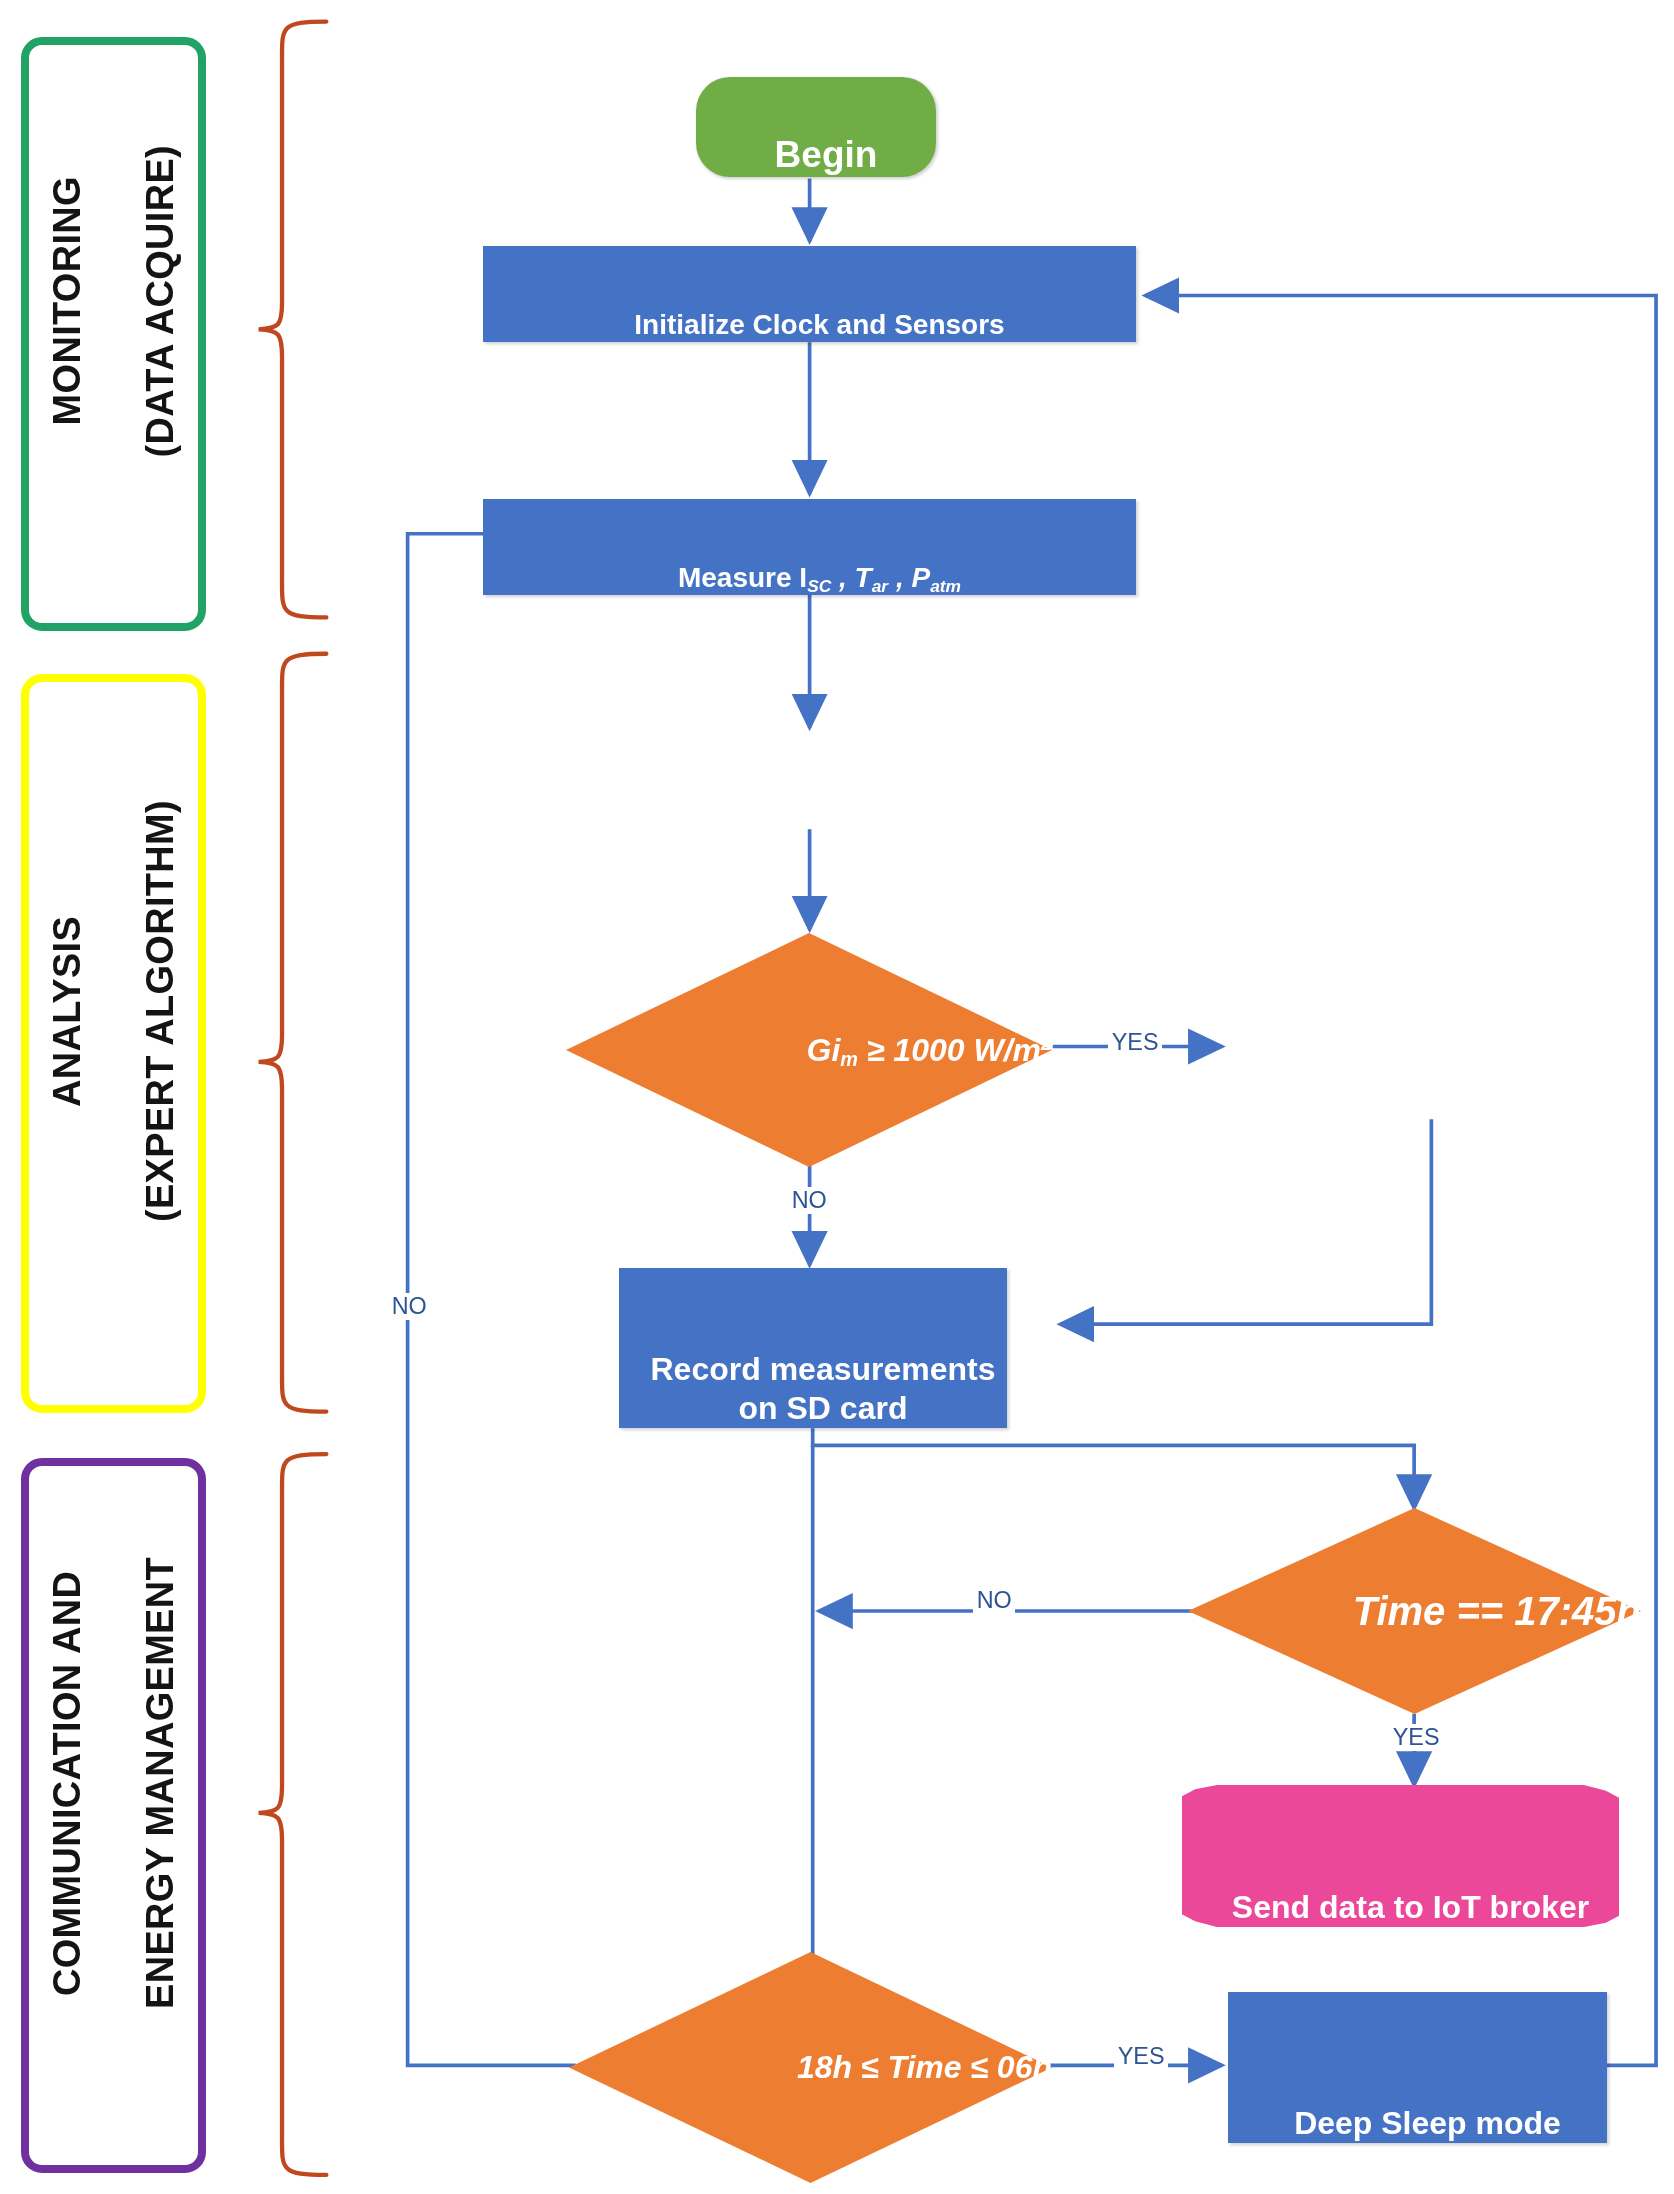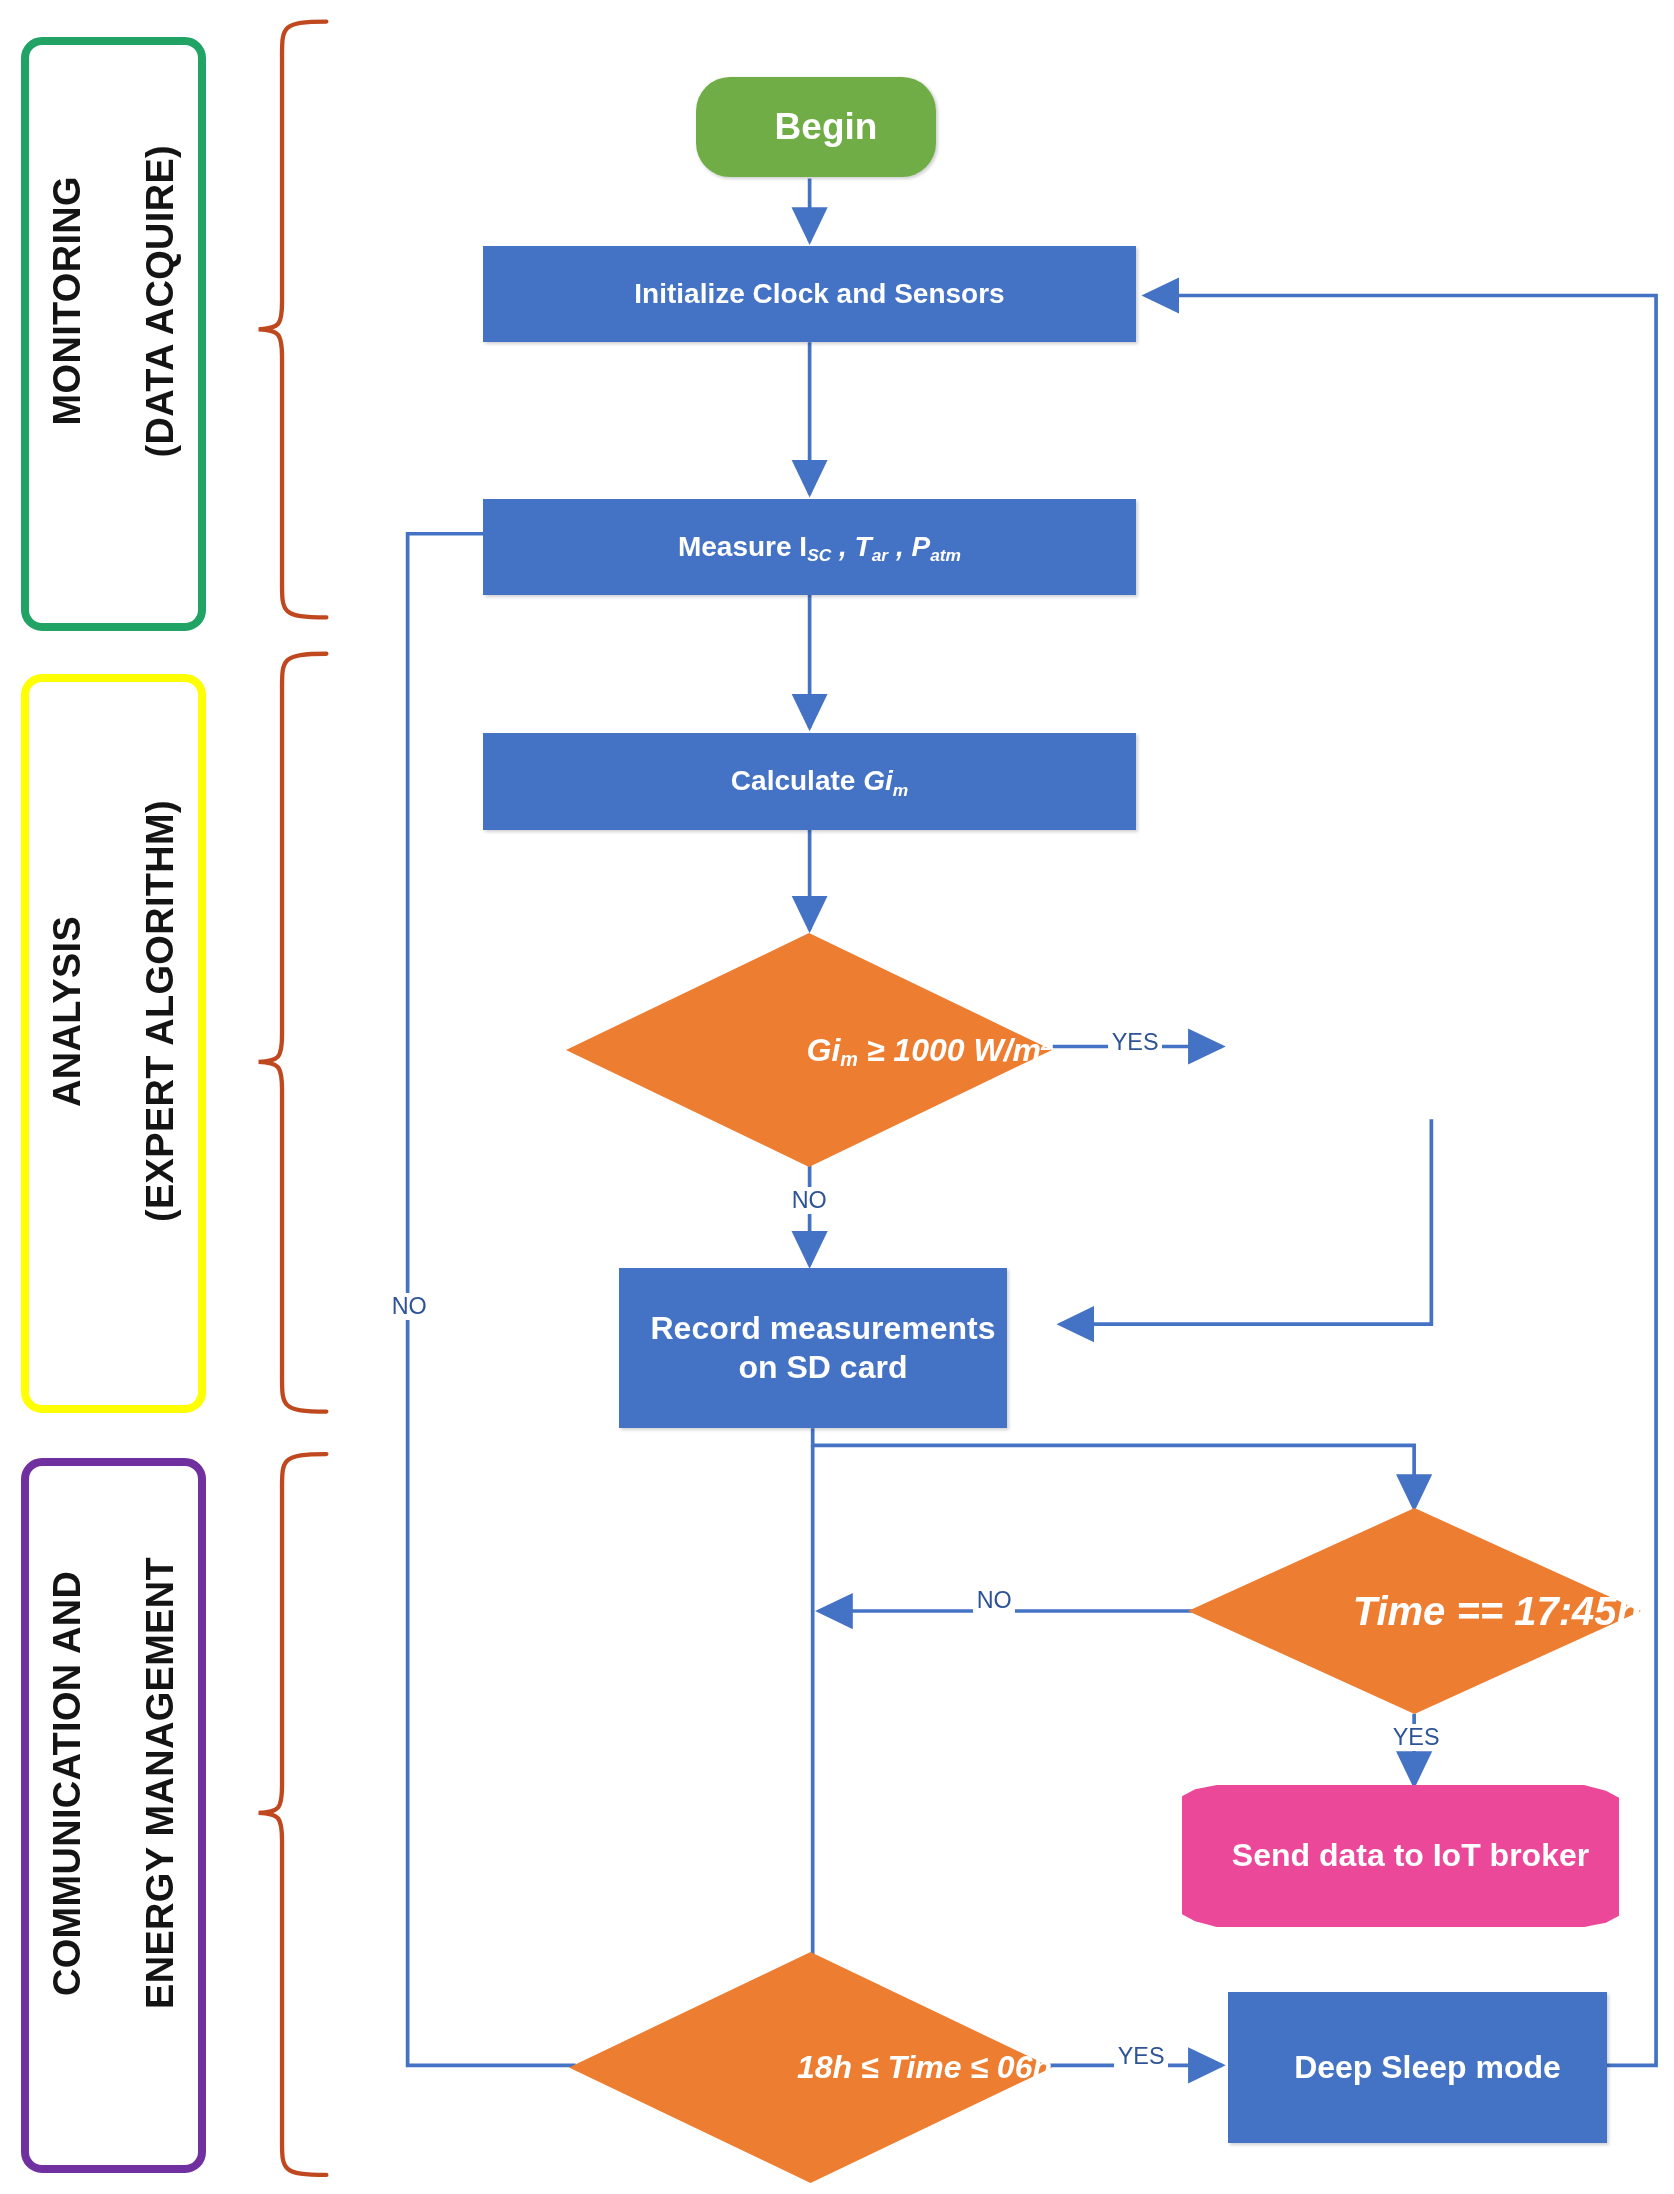--- a/index.html
+++ b/index.html
@@ -24,21 +24,21 @@
     line-height:1.22;
     letter-spacing:0.3px;
     white-space:pre;
   }
   .cat-line2{font-weight:bold;}
 
   
   .node{
     position:absolute;
     box-sizing:border-box;
-    display:flex;align-items:center;justify-content:center;
+    display:flex;align-items:flex-end;justify-content:center;
     text-align:center;
     color:#ffffff;
     font-weight:bold;
     line-height:1.22;
     padding-left:20px;
   }
   .proc{
     background:#4472c4;
     box-shadow:1.8px 1.8px 3.1px rgba(0,0,0,0.18);
   }
@@ -163,25 +163,20 @@
   <div class="node proc" style="left:483px;top:246px;width:653px;height:96px;font-size:28px;">
     <span>Initialize Clock and Sensors</span>
   </div>
 
   <div class="node proc" style="left:483px;top:499px;width:653px;height:96px;font-size:28px;">
     <span>
       <span>Measure I</span><sub>SC</sub><span class="ital"> , T</span><sub>ar</sub><span class="ital"> , P</span><sub>atm</sub>
     </span>
   </div>
 
-  <div class="node proc" style="left:483px;top:733px;width:653px;height:97px;font-size:28px;">
-    <span>
-      <span>Calculate </span><span class="ital">Gi</span><sub>m</sub>
-    </span>
-  </div>
 
   <div class="diamond-wrap" style="left:566px;top:933px;width:486px;height:234px;">
     <div class="diamond-shape"></div>
     <div class="diamond-label" style="font-size:32px;">
       <span><span>Gi</span><sub>m</sub><span> ≥  1000 W/m</span><sup>2</sup></span>
     </div>
   </div>
 
 
   <div class="node proc" style="left:619px;top:1268px;width:388px;height:160px;font-size:32px;">

